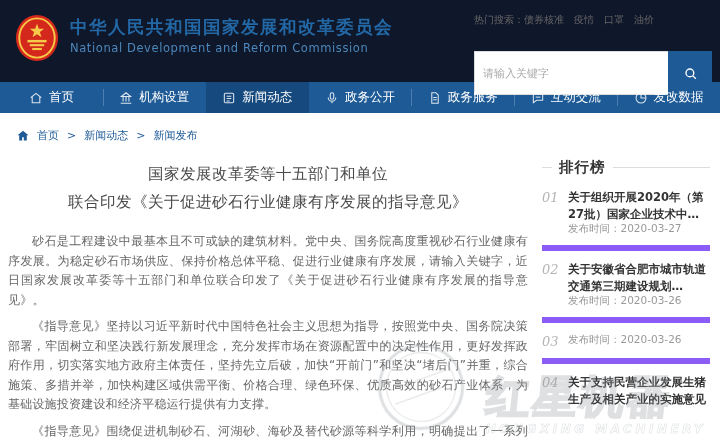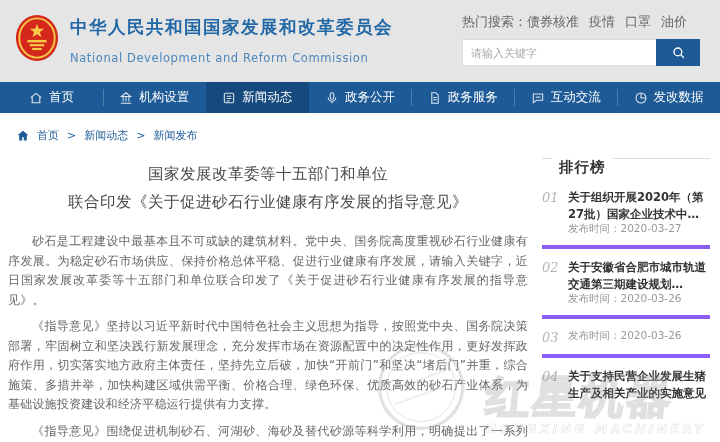--- a/index.html
+++ b/index.html
@@ -3,31 +3,31 @@
 <meta charset="utf-8">
 <style>
   * { margin:0; padding:0; box-sizing:border-box; }
   html,body { width:720px; height:442px; overflow:hidden; }
   body {
     font-family:"DejaVu Sans","Liberation Sans",sans-serif;
     background:#ffffff; position:relative; color:#333;
   }
 
   
-  .header { height:82px; display:flex; justify-content:space-between; padding:13px 20px 0 14px; background:#e5e5e5; }
+  .header { height:82px; display:flex; justify-content:space-between; padding:13px 8px 0 14px; background:#0f172a; }
   .brand { display:flex; align-items:flex-start; }
   .emblem { width:46px; height:50px; margin-right:10px; flex:0 0 auto; }
   .brand-text { padding-top:3px; }
   .title-zh { font-size:17.5px; font-weight:bold; color:#2368a6; letter-spacing:1.5px; line-height:22px; }
-  .title-en { font-size:11.5px; color:#4d87bb; letter-spacing:.6px; margin-top:13px; }
+  .title-en { font-size:11.5px; color:#4d87bb; letter-spacing:.6px; margin-top:3px; }
 
   .header-right { width:238px; padding-top:0; }
-  .hot-search { font-size:13px; color:#666; margin-bottom:8px; white-space:nowrap; }
+  .hot-search { font-size:10px; color:#666; margin-bottom:24px; white-space:nowrap; }
   .hot-search .hs-item { color:#666; margin-right:10px; cursor:pointer; }
-  .search-row { display:flex; height:27px; }
+  .search-row { display:flex; height:44px; }
   .search-input { flex:1; border:1px solid #dcdcdc; border-right:none; font-size:11px; padding:0 8px; color:#333; outline:none; background:#fff; }
   .search-input::placeholder { color:#aaa; }
   .search-btn { width:44px; background:#1d5a96; border:none; display:flex; align-items:center; justify-content:center; cursor:pointer; }
   .search-btn svg { width:15px; height:15px; }
 
   
   .nav { height:31px; background:#1d5a96; display:flex; }
   .nav-item { flex:1; display:flex; align-items:center; justify-content:center; color:#fff; font-size:12.5px; cursor:pointer; position:relative; gap:6px; }
   .nav-item + .nav-item::before { content:""; position:absolute; left:0; top:7px; bottom:7px; width:1px; background:rgba(255,255,255,.22); }
   .nav-item.active { background:#164a7e; }
@@ -44,25 +44,25 @@
   
   .main { display:flex; padding:0 10px 0 8px; gap:14px; }
   .content { flex:1; min-width:0; }
 
   .article-title { text-align:center; font-size:15.5px; color:#4a4a4a; line-height:28px; margin-top:8px; font-weight:500; letter-spacing:.5px; }
   .article-body { margin-top:16px; }
   .article-body p { font-size:12px; color:#666; line-height:19.5px; text-align:justify; text-indent:2em; margin-bottom:7px; letter-spacing:.2px; }
 
   
   .sidebar { width:168px; flex:0 0 168px; padding-top:6px; }
-  .sb-title-row { display:flex; align-items:flex-start; margin-bottom:2px; }
+  .sb-title-row { display:flex; align-items:center; margin-bottom:2px; }
   .sb-title-row::before { content:""; width:10px; height:1px; background:#ddd; margin-right:7px; }
   .sb-title-row::after { content:""; flex:1; height:1px; background:#ddd; margin-left:7px; }
   .sb-title { font-size:14.5px; font-weight:bold; color:#333; letter-spacing:1px; }
-  .sb-item { padding:10px 0 9px 0; border-bottom:4px solid #8b5cf6; display:flex; gap:8px; }
+  .sb-item { padding:10px 0 9px 0; border-bottom:6px solid #8b5cf6; display:flex; gap:8px; }
   .sb-item:last-child { border-bottom:none; }
   .sb-rank { font-size:13px; color:#b5b5b5; font-style:italic; font-family:"DejaVu Serif","Liberation Serif",serif; flex:0 0 18px; padding-top:1px; }
   .sb-body { flex:1; min-width:0; }
   .sb-item-title { font-size:11.5px; font-weight:bold; color:#333; line-height:16.5px; cursor:pointer; display:-webkit-box; -webkit-line-clamp:2; -webkit-box-orient:vertical; overflow:hidden; }
   .sb-date { font-size:10.5px; color:#999; margin-top:0; }
 
   
   .watermark { position:absolute; right:14px; bottom:6px; opacity:.3; pointer-events:none; color:#8f979e; }
   .wm-stamp { position:absolute; left:-108px; bottom:6px; width:86px; height:86px; border:3px solid #8f979e; border-radius:50%; transform:rotate(-12deg); }
   .wm-stamp::before { content:""; position:absolute; inset:5px; border:1.5px solid #8f979e; border-radius:50%; }

